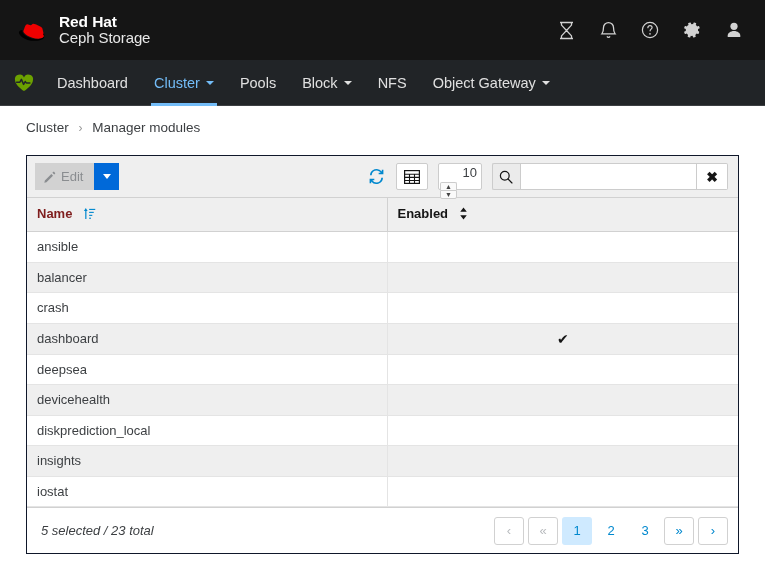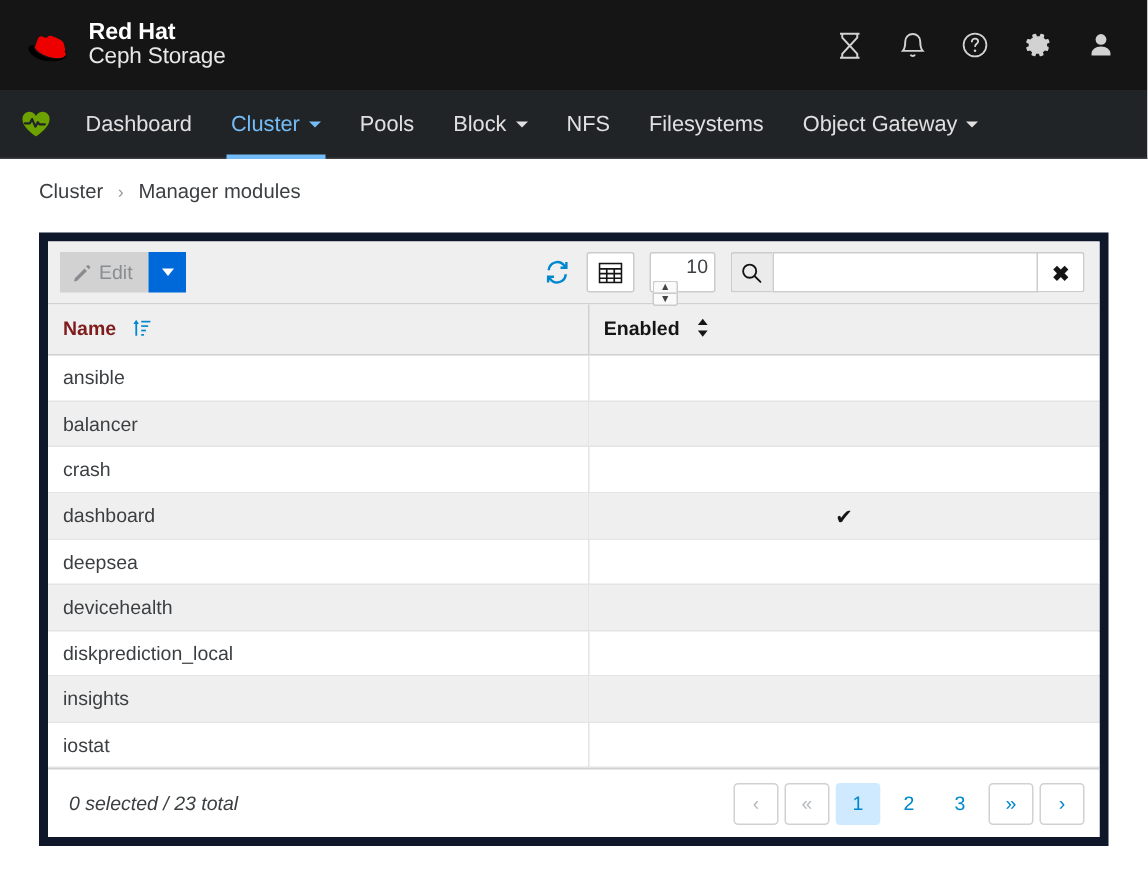--- a/index.html
+++ b/index.html
@@ -84,21 +84,21 @@
     font-size: 13.5px;
     color: #3c3f42;
   }
   .breadcrumb a { color: #3c3f42; text-decoration: none; cursor: pointer; }
   .breadcrumb .sep { color: #999; margin: 0 6px; font-size: 12px; }
   .breadcrumb .current { color: #3c3f42; }
 
   
   .panel {
     margin: 8px 26px 0 26px;
-    border: 6px solid #0f172a;
+    border: 1px solid #0f172a;
     background: #ffffff;
   }
 
   .toolbar {
     background: #efefef;
     border-bottom: 1px solid #d1d1d1;
     height: 42px;
     display: flex;
     align-items: center;
     padding: 0 10px 0 8px;
@@ -354,23 +354,20 @@
   </div>
   <div class="nav-item">
     <span>Pools</span>
   </div>
   <div class="nav-item">
     <span>Block</span>
     <span class="caret"></span>
   </div>
   <div class="nav-item">
     <span>NFS</span>
-  </div>
-  <div class="nav-item">
-    <span>Filesystems</span>
   </div>
   <div class="nav-item">
     <span>Object Gateway</span>
     <span class="caret"></span>
   </div>
 </div>
 
 <div class="breadcrumb">
   <a>Cluster</a>
   <span class="sep">›</span>
@@ -492,21 +489,21 @@
         <td class="c-enabled"></td>
       </tr>
       <tr>
         <td class="c-name">iostat</td>
         <td class="c-enabled"></td>
       </tr>
     </tbody>
   </table>
 
   <div class="panel-footer">
-    <div class="footer-status">0 selected / 23 total</div>
+    <div class="footer-status">5 selected / 23 total</div>
     <div class="footer-spacer"></div>
     <div class="pager">
       <div class="pg disabled">‹</div>
       <div class="pg disabled">«</div>
       <div class="pg active">1</div>
       <div class="pg plain">2</div>
       <div class="pg plain">3</div>
       <div class="pg">»</div>
       <div class="pg">›</div>
     </div>

